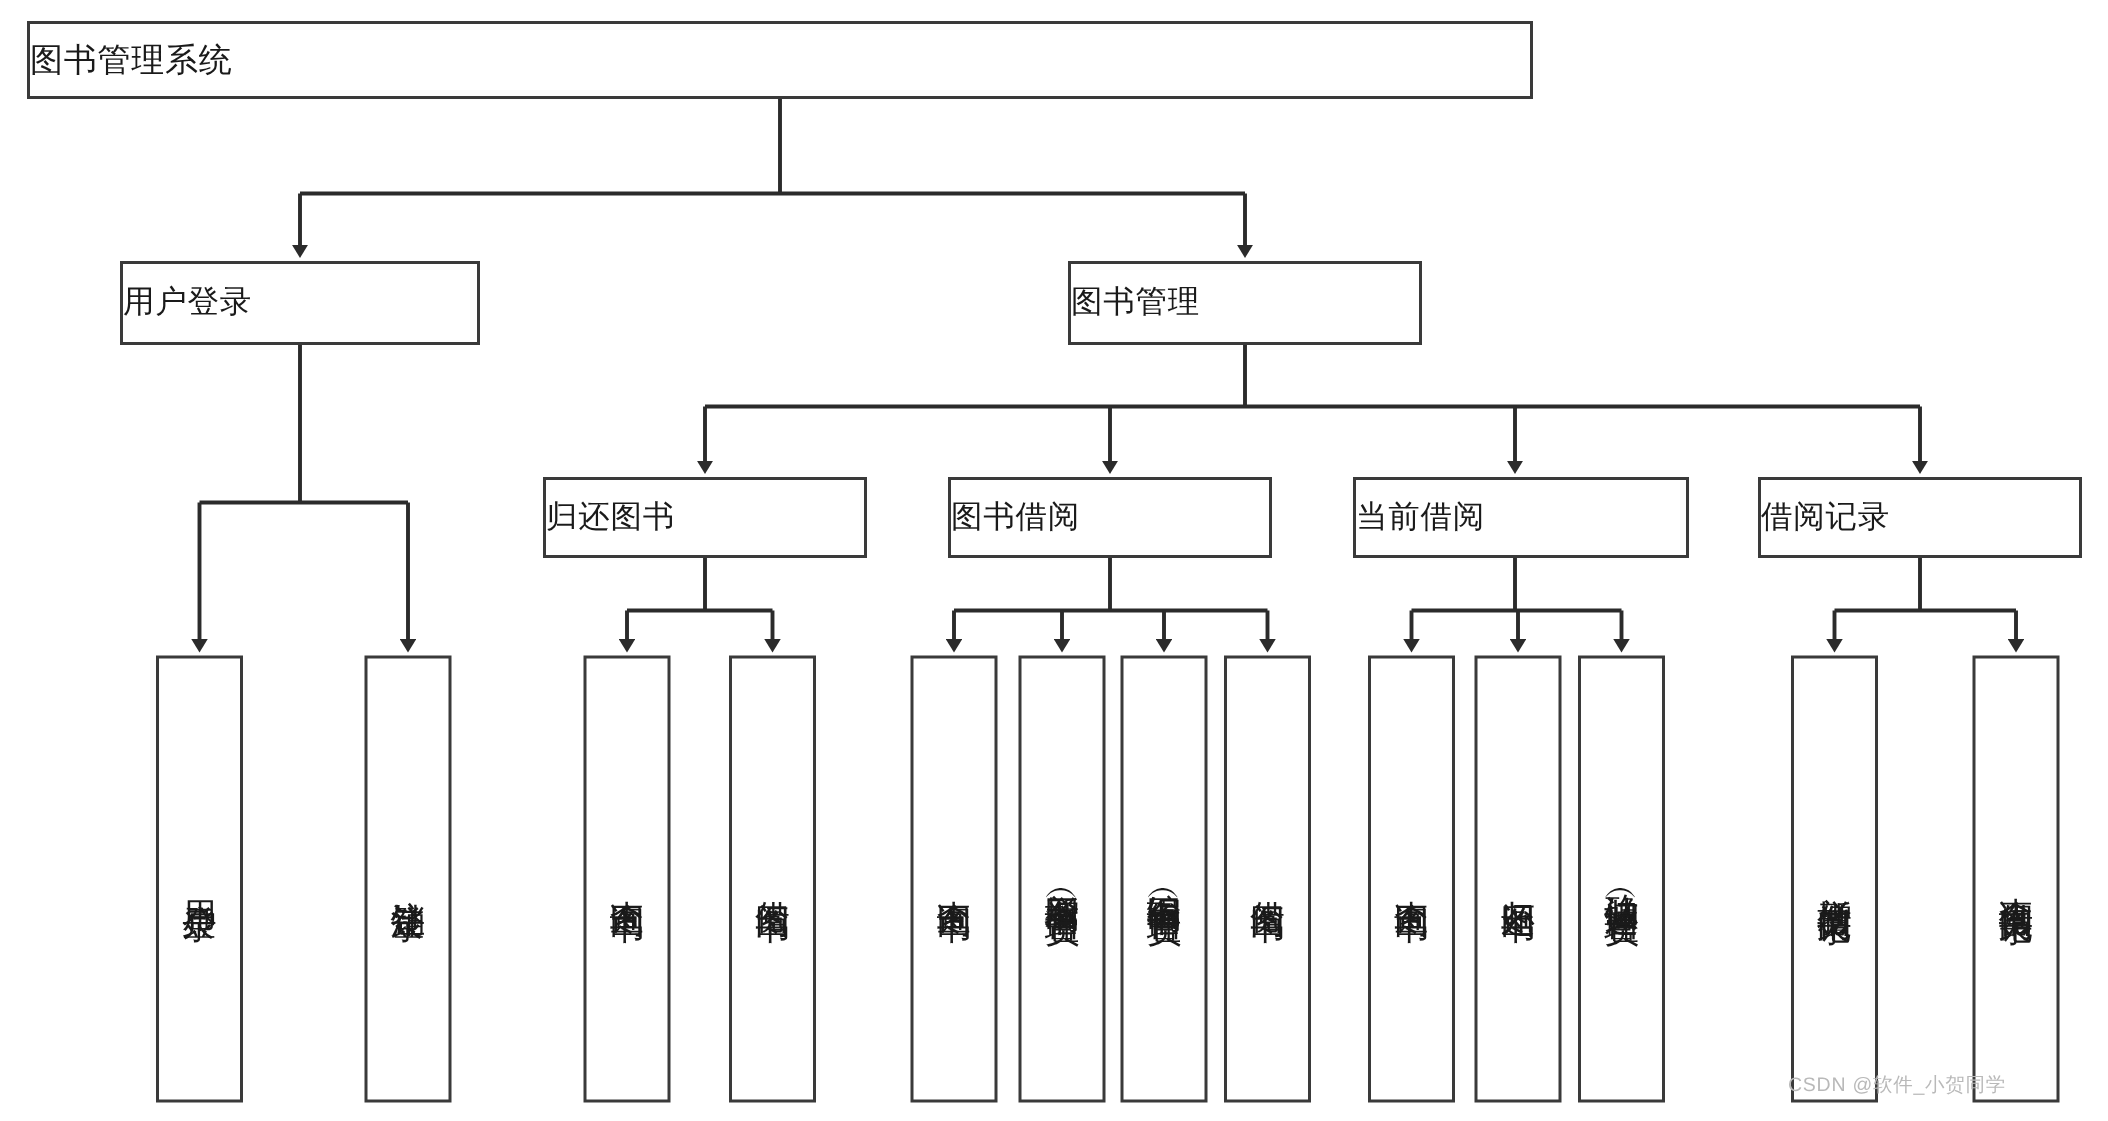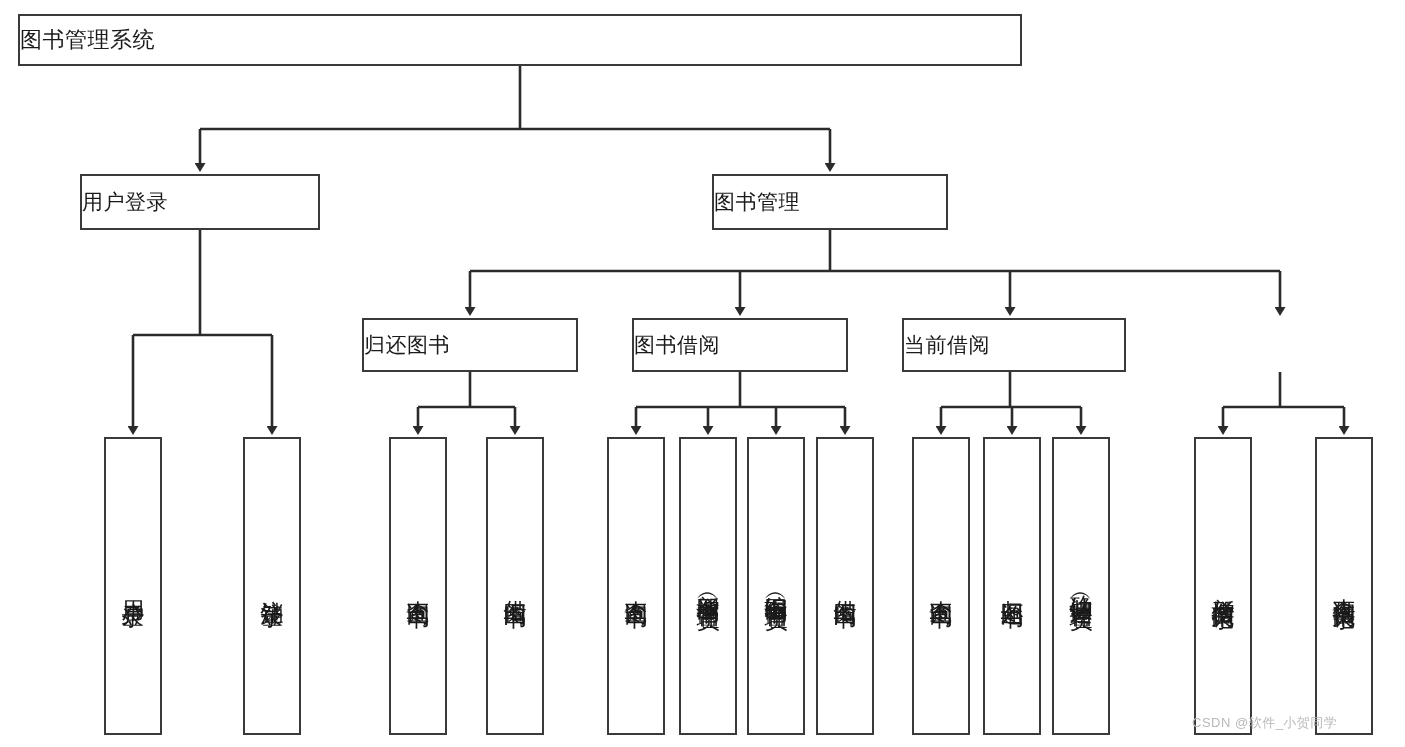--- a/index.html
+++ b/index.html
@@ -135,20 +135,23 @@
 
   <div class="node horiz" style="left: 362px; top: 318px; width: 216px; height: 54px;">
     <span class="label">归还图书</span>
   </div>
   <div class="node horiz" style="left: 632px; top: 318px; width: 216px; height: 54px;">
     <span class="label">图书借阅</span>
   </div>
   <div class="node horiz" style="left: 902px; top: 318px; width: 224px; height: 54px;">
     <span class="label">当前借阅</span>
   </div>
+  <div class="node horiz" style="left: 1172px; top: 318px; width: 216px; height: 54px;">
+    <span class="label">借阅记录</span>
+  </div>
 
   <div class="node vert" style="left: 104px; top: 437px; width: 58px; height: 298px;">
     <span class="label">用户登录</span>
   </div>
   <div class="node vert" style="left: 243px; top: 437px; width: 58px; height: 298px;">
     <span class="label">注销登录</span>
   </div>
   <div class="node vert" style="left: 389px; top: 437px; width: 58px; height: 298px;">
     <span class="label">查询图书</span>
   </div>

